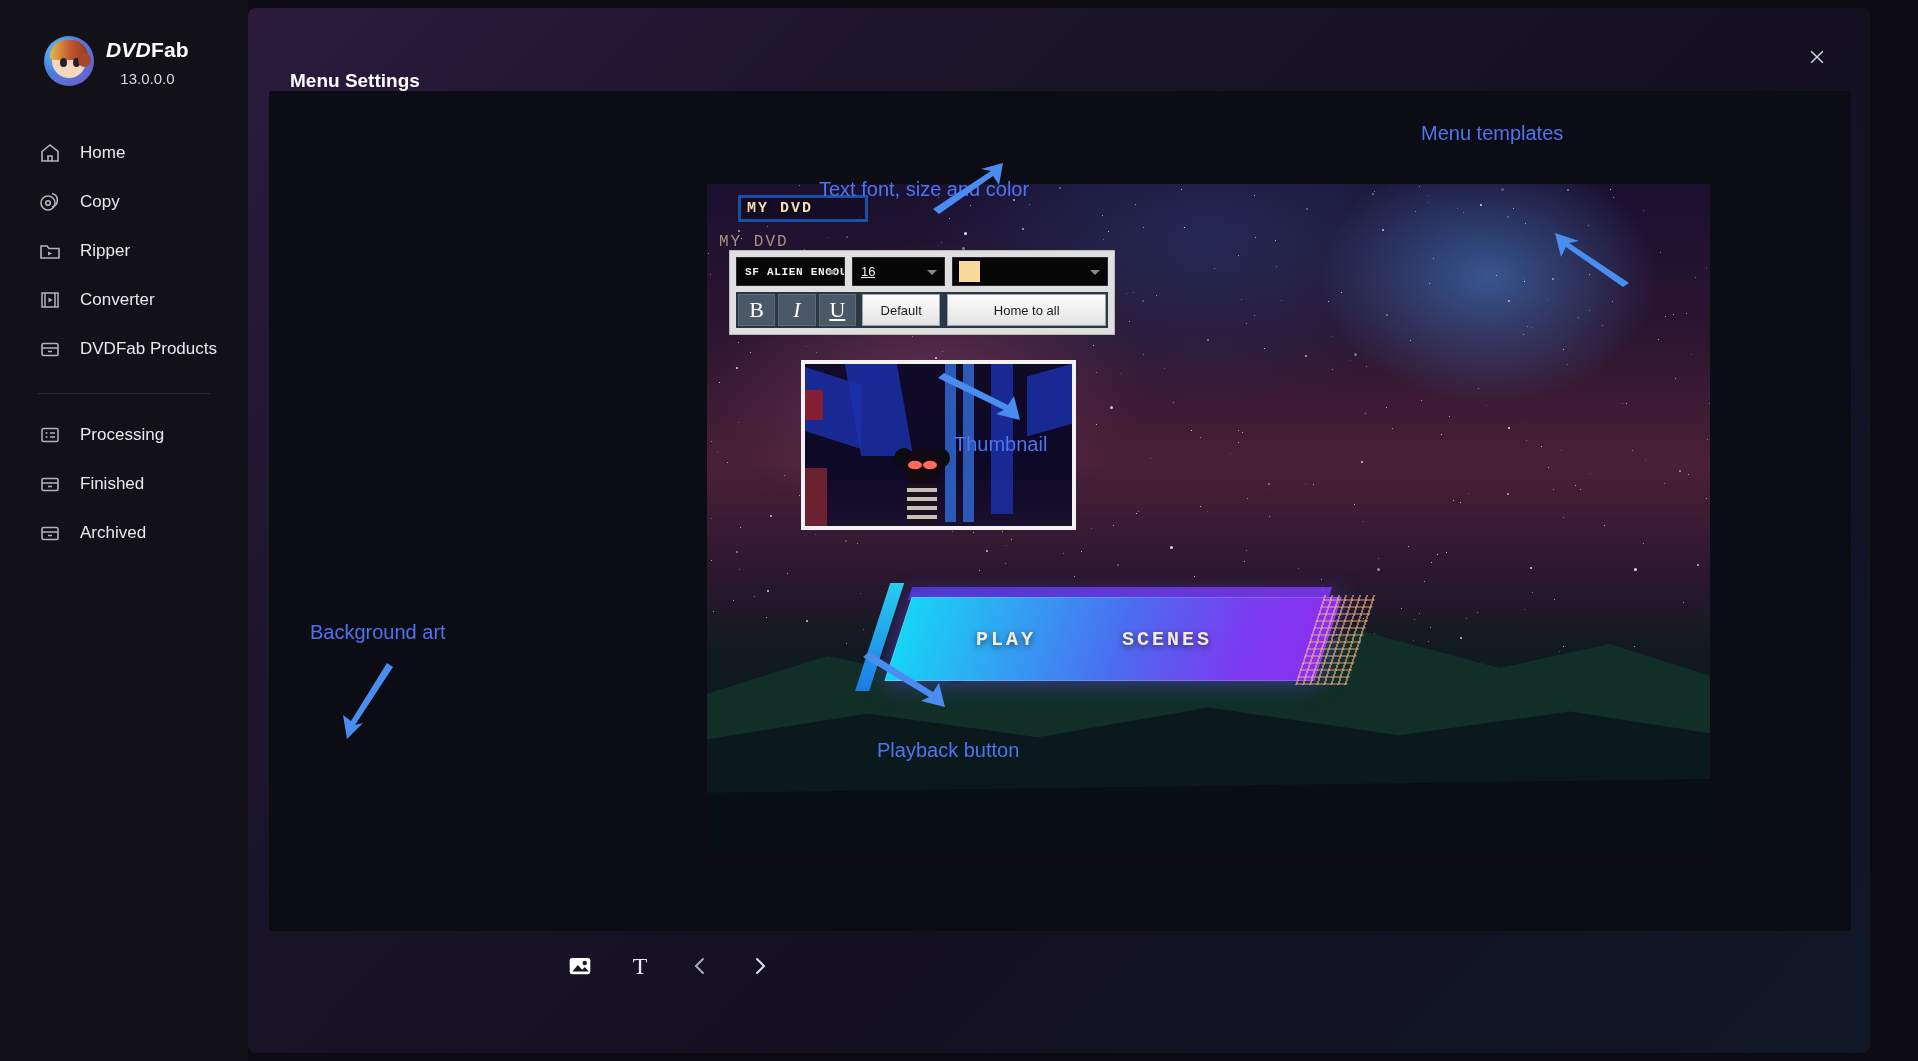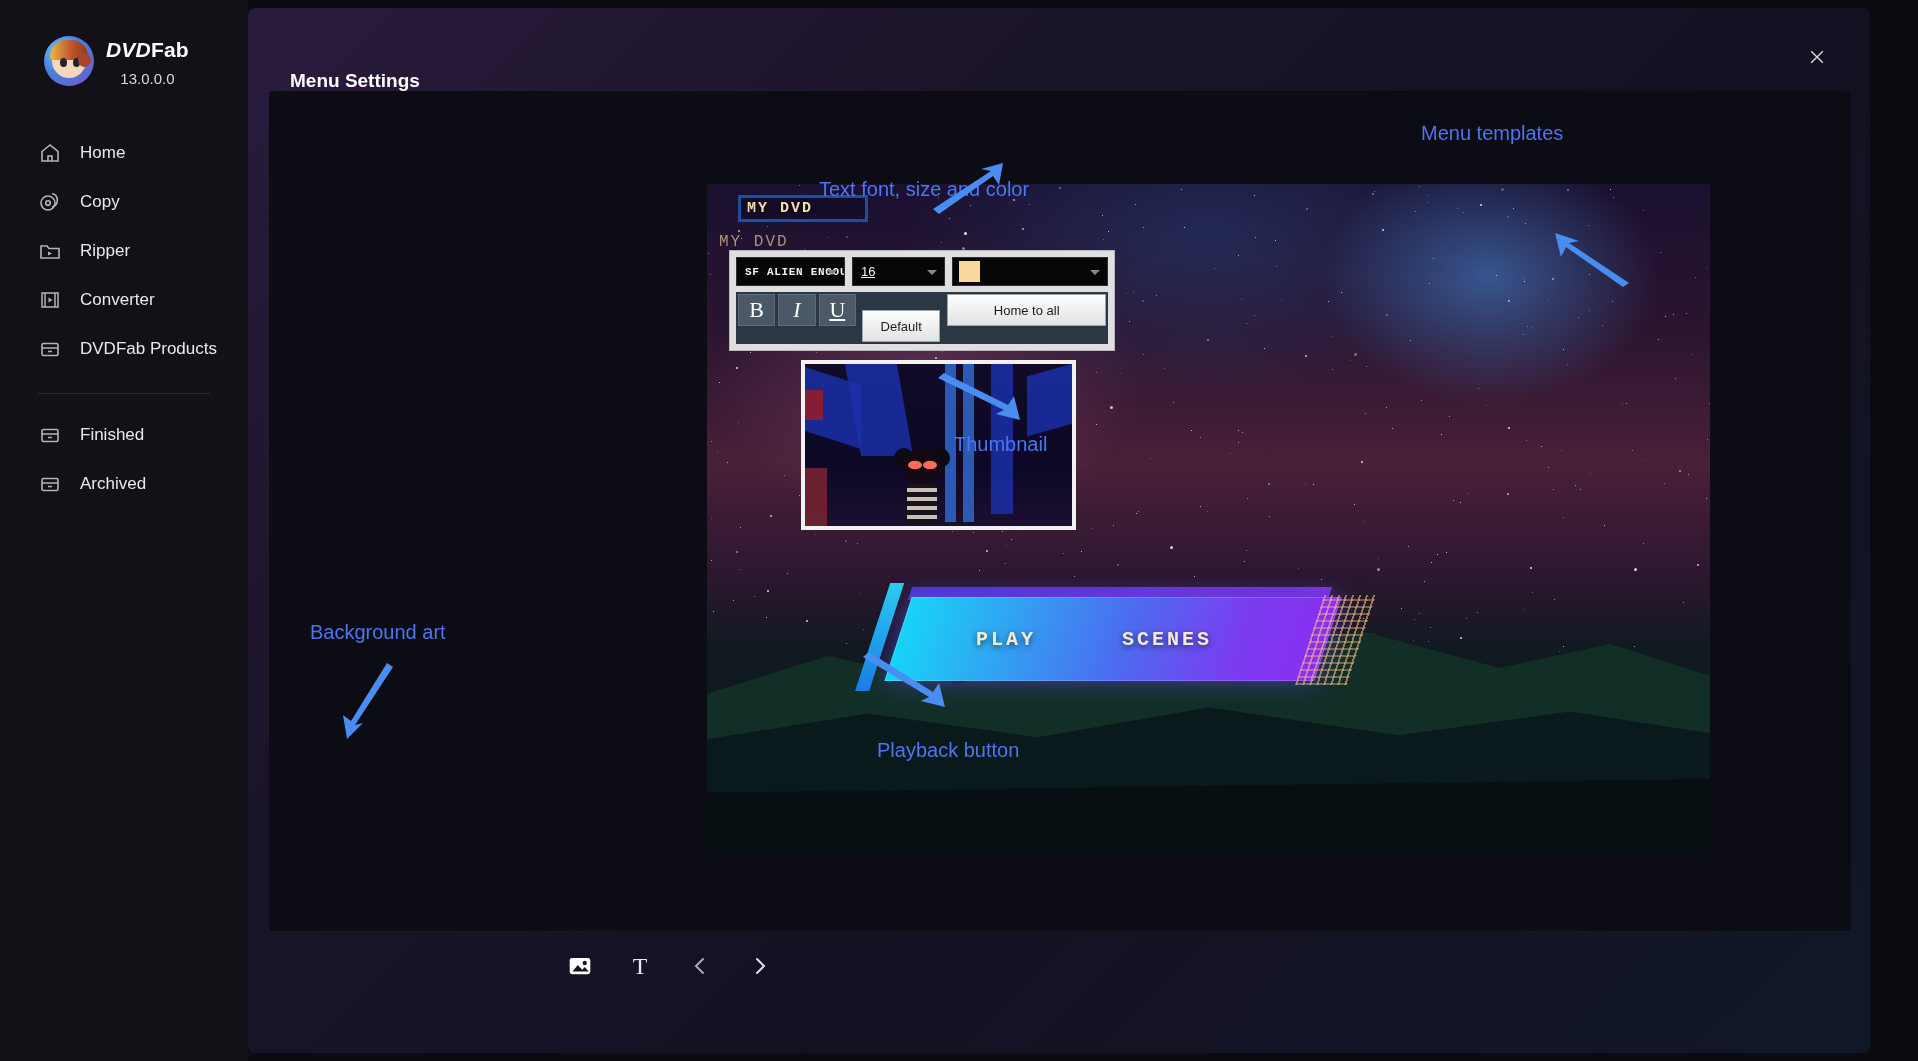--- a/index.html
+++ b/index.html
@@ -148,21 +148,21 @@
     color: #fff; display: flex; align-items: center; justify-content: center;
     font-family: "Liberation Serif", serif; font-size: 22px; cursor: pointer;
   }
   .tt-btn.i { font-style: italic; }
   .tt-btn.u { text-decoration: underline; }
   .tt-wide {
     height: 32px; background: linear-gradient(180deg,#fdfdfd 0%, #e3e3e3 100%);
     border: 1px solid #9aa4ae; color: #1b1b1b; font-size: 13px;
     display: flex; align-items: center; justify-content: center; cursor: pointer;
   }
-  .tt-wide.default { width: 82px; margin-left: 3px; margin-top: 16px; }
+  .tt-wide.default { width: 82px; margin-left: 3px; }
   .tt-wide.applyall { width: 166px; margin-left: 4px; }
 
   
   #canvas-thumb {
     position: absolute; left: 94px; top: 176px; width: 275px; height: 170px;
     background: #f2f2f2; padding: 4px;
   }
   #canvas-thumb .inner {
     width: 100%; height: 100%; position: relative; overflow: hidden;
     background: linear-gradient(180deg,#120b28 0%, #0c0825 60%, #1a0f2e 100%);
@@ -285,20 +285,27 @@
       <div class="nav-item">
         <span class="ico"><svg viewBox="0 0 24 24" fill="none" stroke="#cfd0d8" stroke-width="1.6">
               <rect x="4" y="6.5" width="16" height="12" rx="1.5"></rect>
               <path d="M4 11h16M10 14.5h4"></path>
             </svg></span>
         <span class="nav-label">DVDFab Products</span>
       </div>
 
       <div class="nav-sep"></div>
 
+      <div class="nav-item">
+        <span class="ico"><svg viewBox="0 0 24 24" fill="none" stroke="#cfd0d8" stroke-width="1.5">
+              <rect x="4" y="5.5" width="16" height="13" rx="1.5"></rect>
+              <path d="M7.5 10h2M7.5 14h2M12 10h5M12 14h5"></path>
+            </svg></span>
+        <span class="nav-label">Processing</span>
+      </div>
 
       <div class="nav-item">
         <span class="ico"><svg viewBox="0 0 24 24" fill="none" stroke="#cfd0d8" stroke-width="1.6">
               <rect x="4" y="6.5" width="16" height="12" rx="1.5"></rect>
               <path d="M4 11h16M10 14.5h4"></path>
             </svg></span>
         <span class="nav-label">Finished</span>
       </div>
 
       <div class="nav-item">

